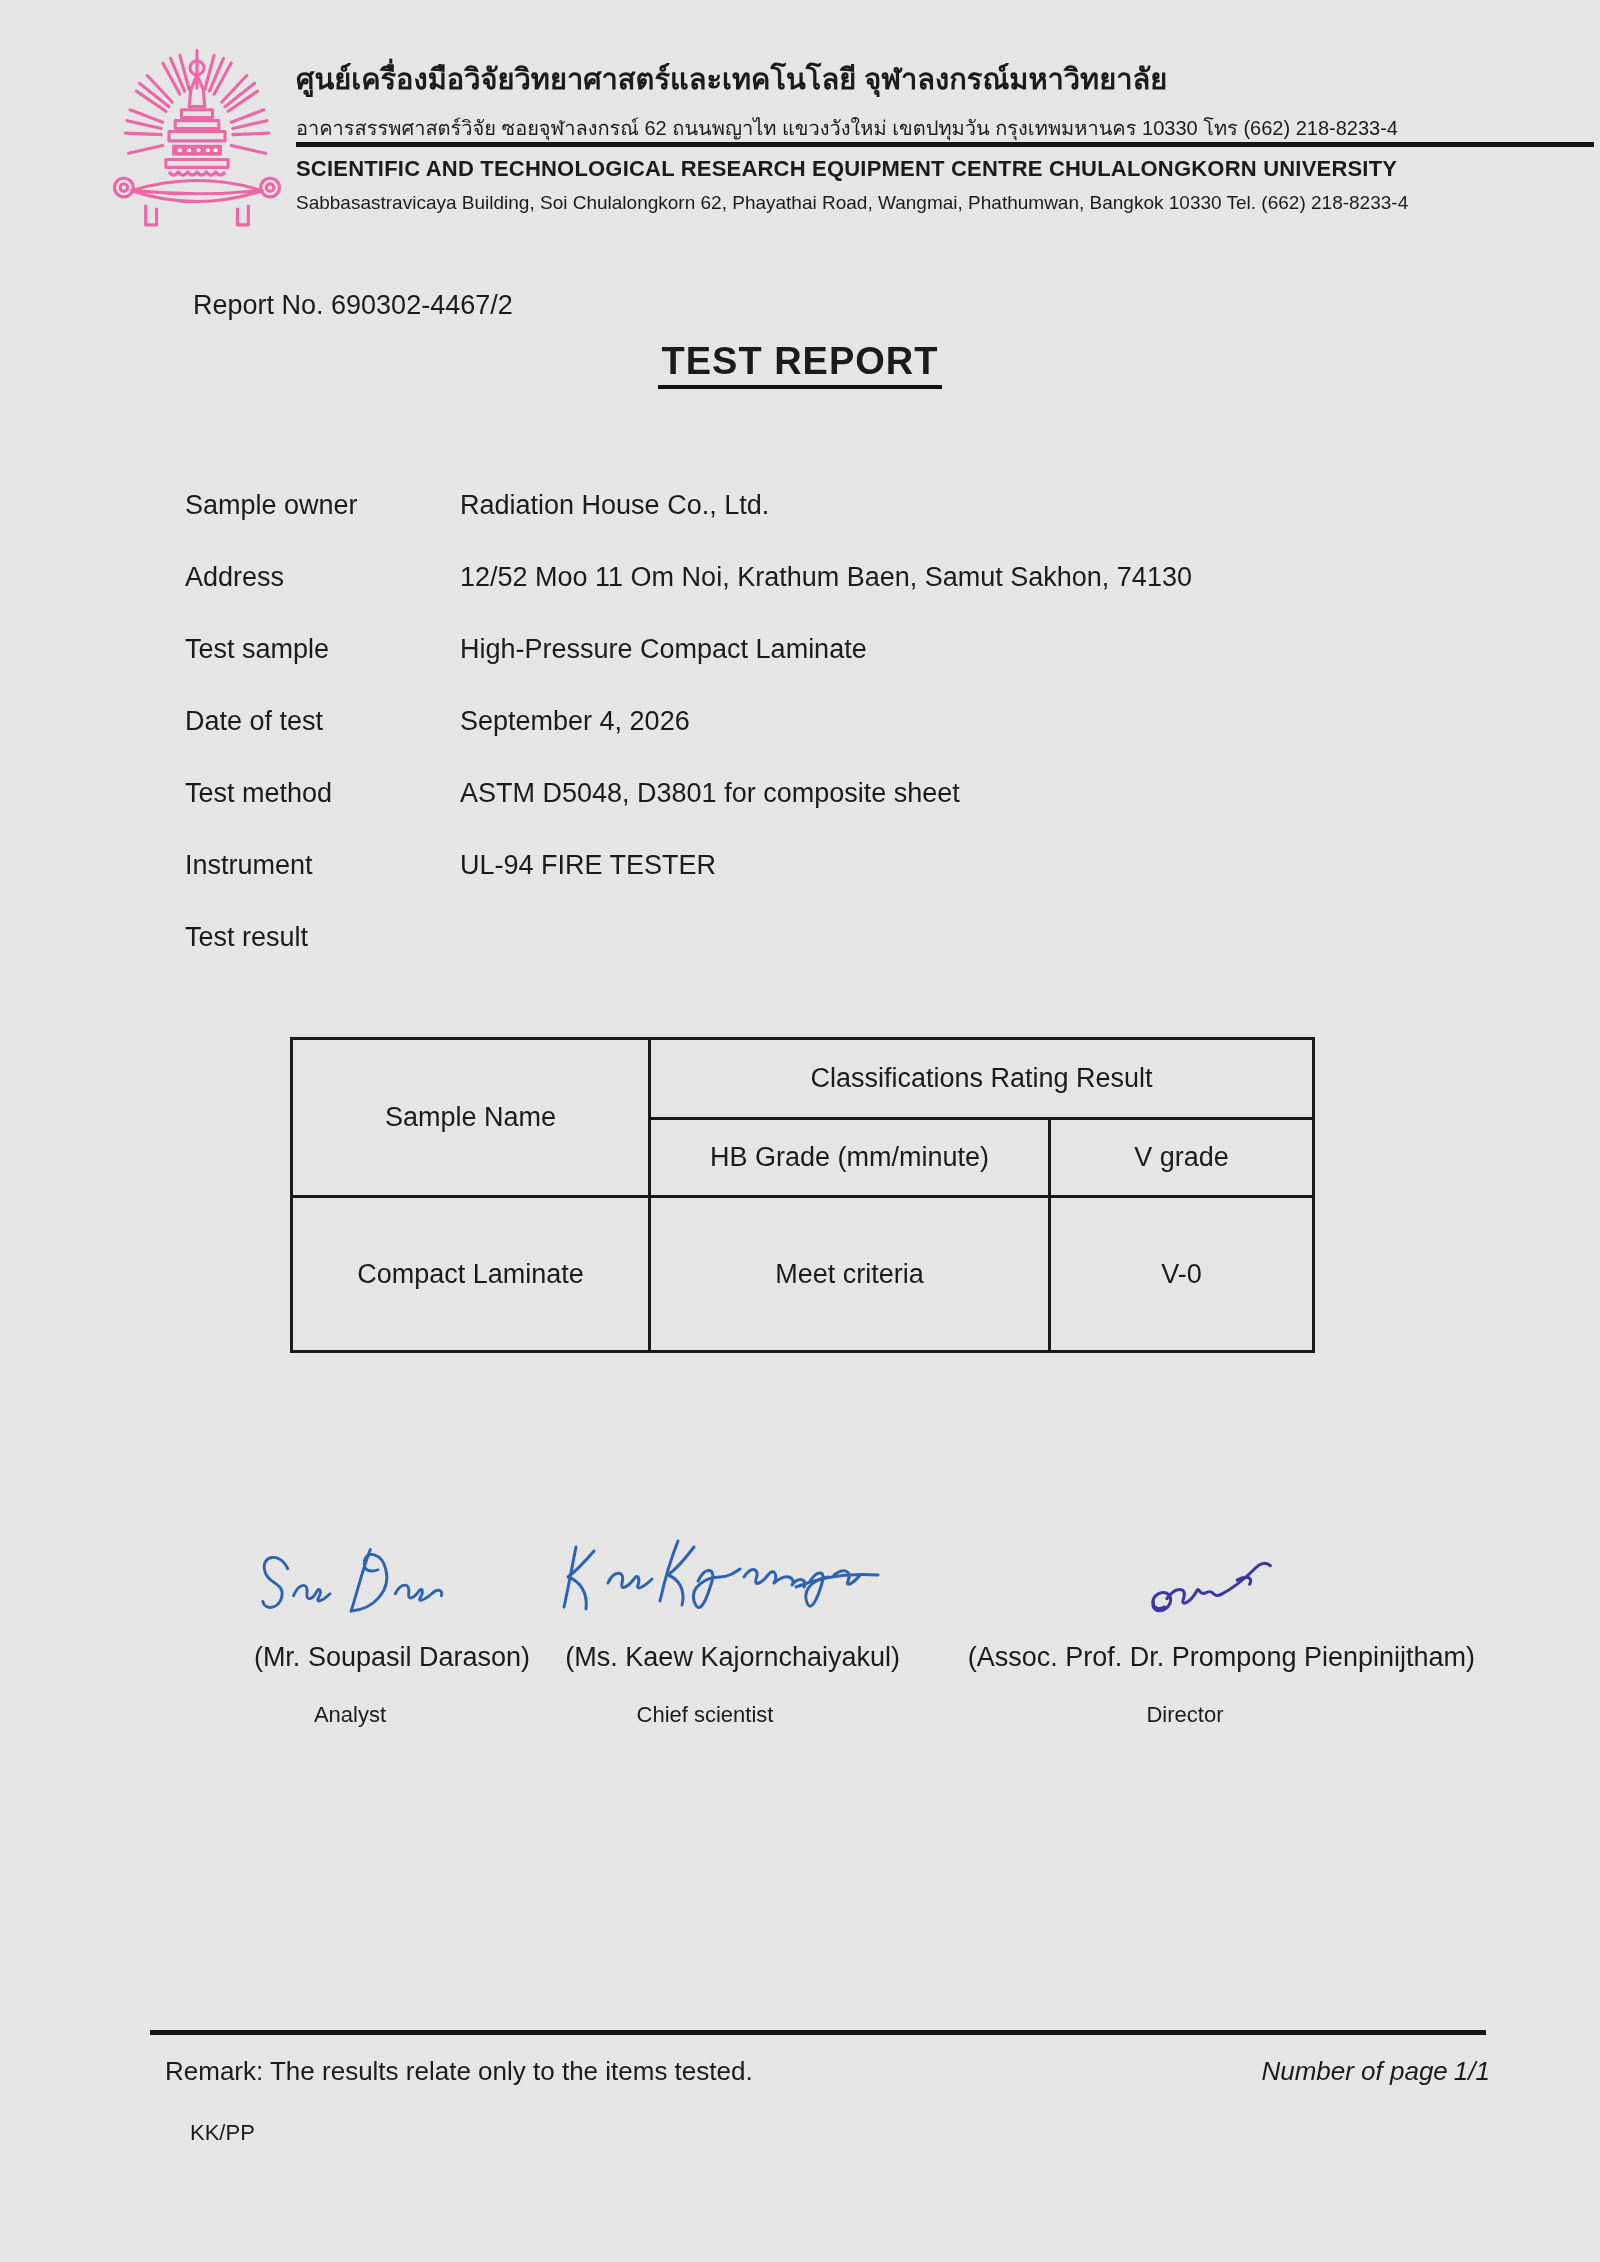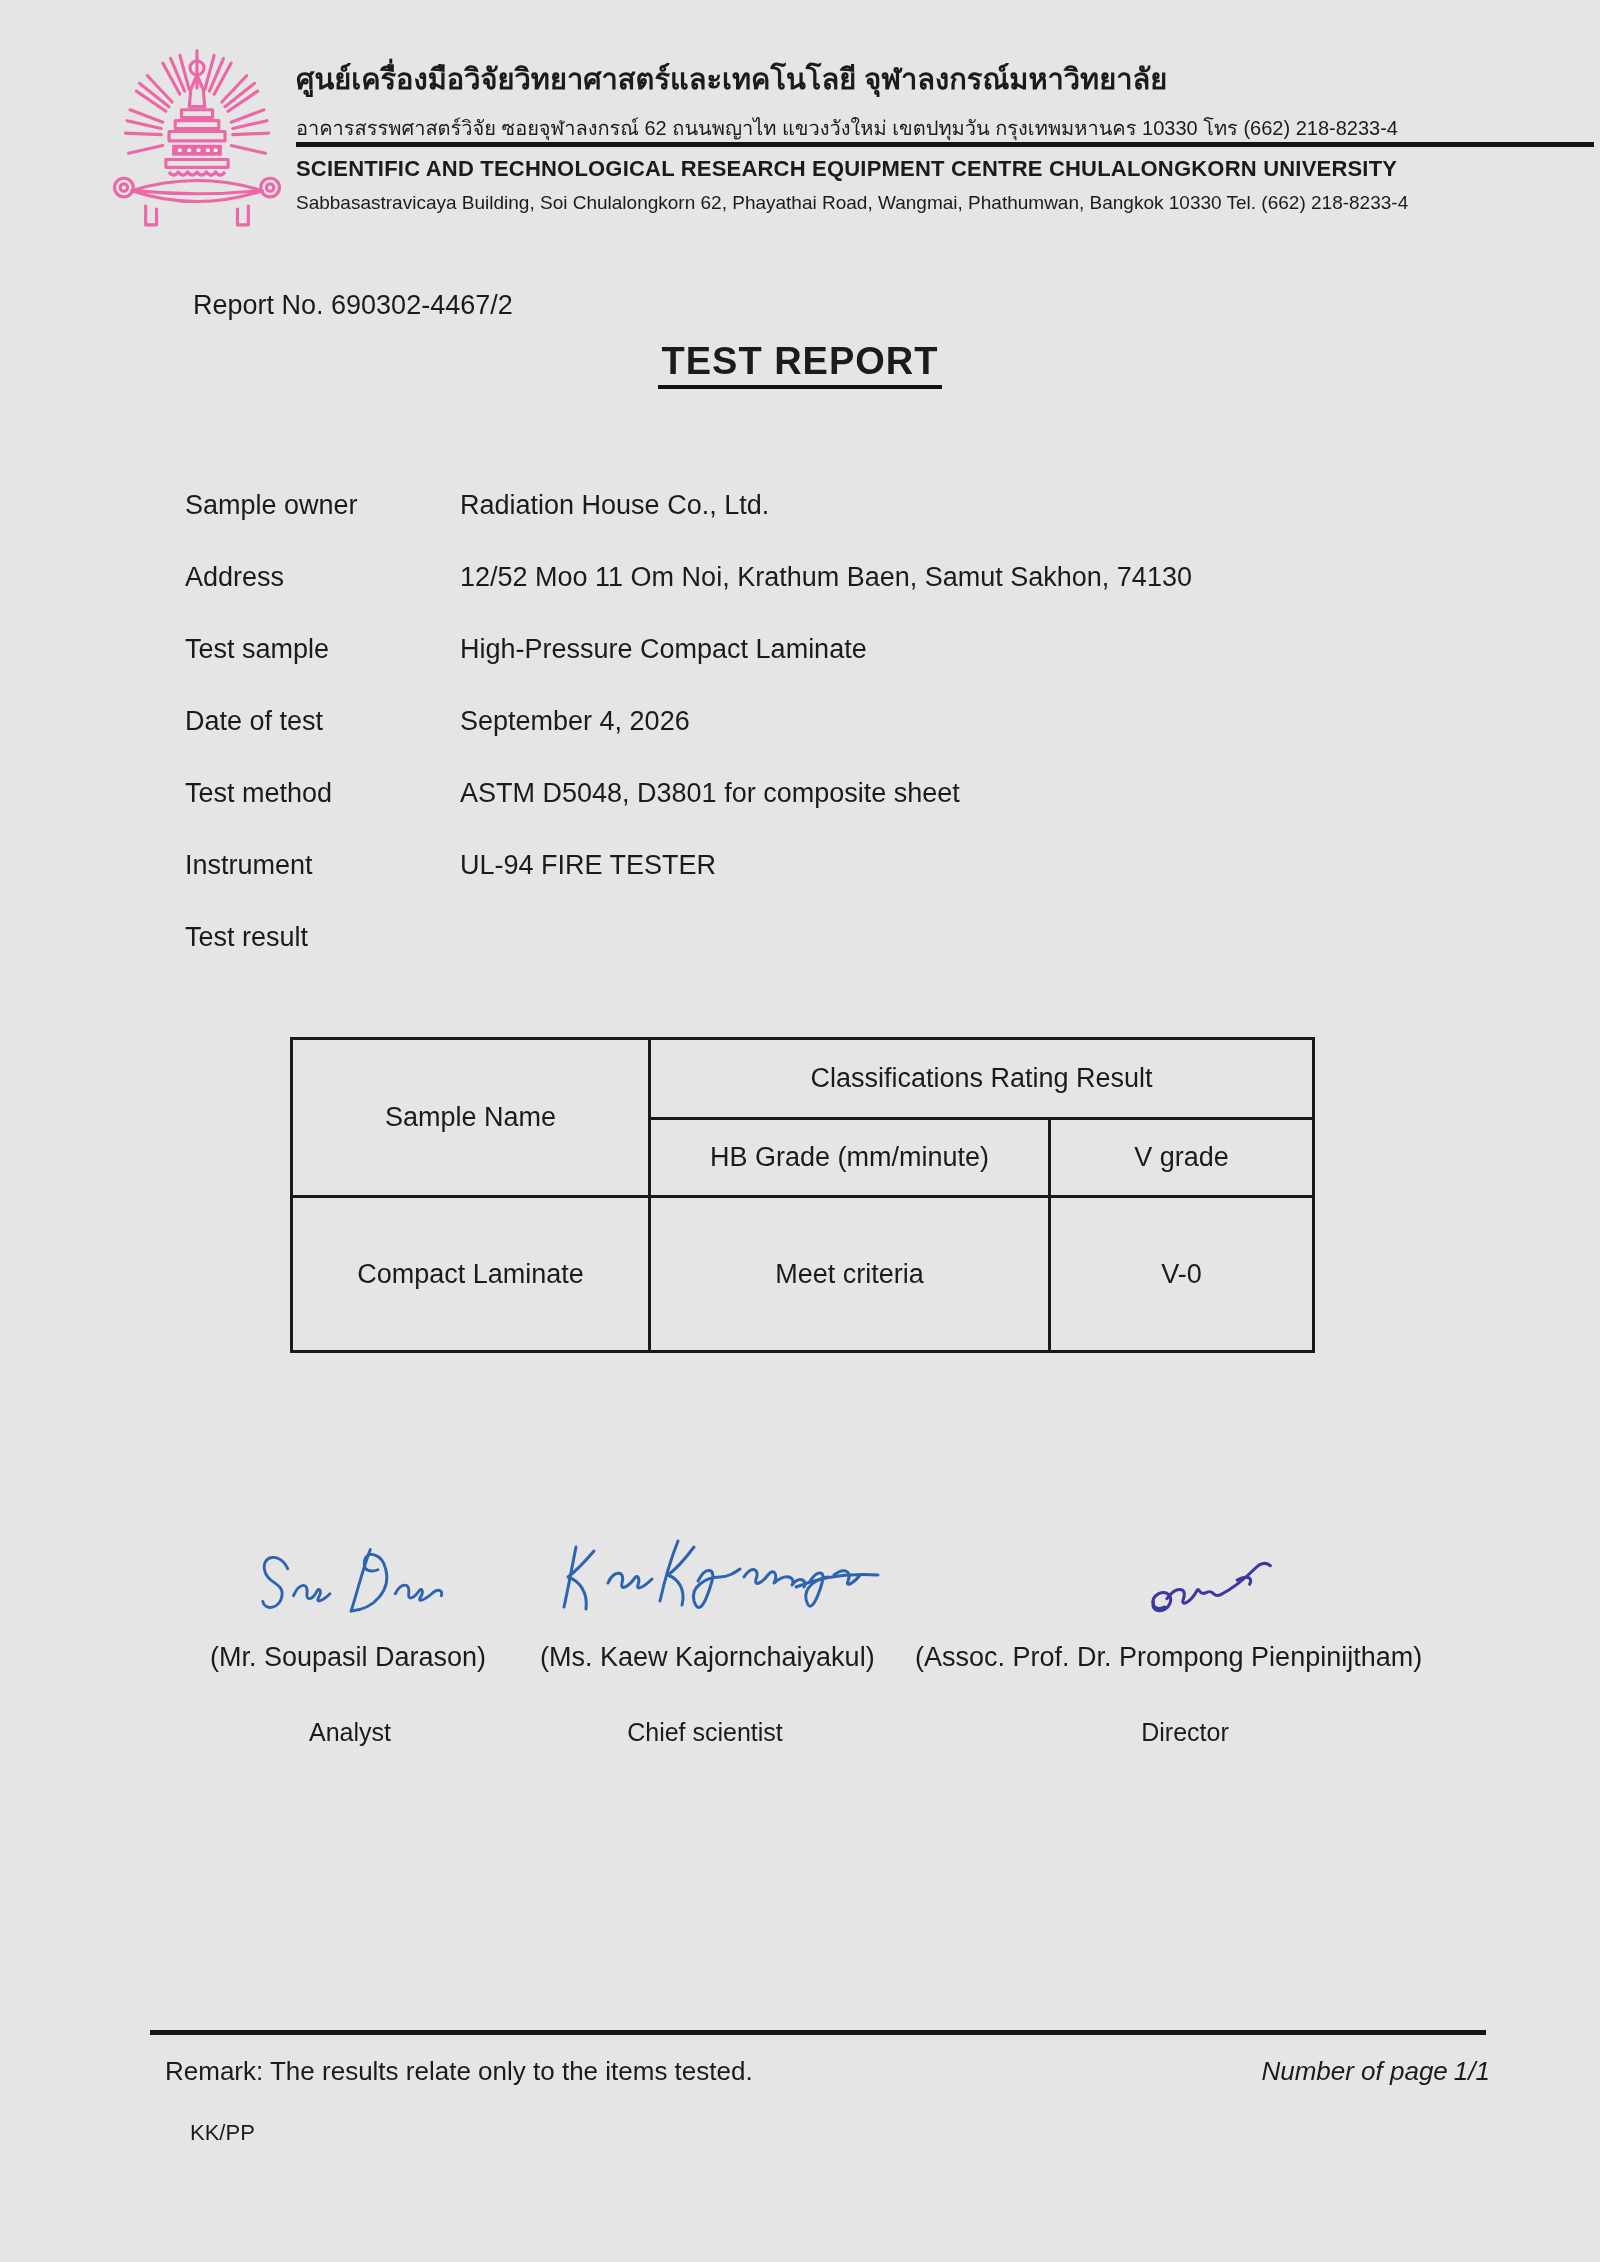--- a/index.html
+++ b/index.html
@@ -34,22 +34,22 @@
     border:3px solid #1a1a1a; text-align:center; vertical-align:middle;
     font-size:27px; padding:0;
   }
   .rt-r1 { height:80px; }
   .rt-r2 { height:78px; }
   .rt-r3 { height:155px; }
 
   
   .sig { pointer-events:none; }
   .sig path { fill:none; stroke-linecap:round; stroke-linejoin:round; }
-  .sign-name  { top:1642px; font-size:27px; text-align:left; }
-  .sign-title { top:1702px; font-size:25px; text-align:center;margin-top:16px; }
+  .sign-name  { top:1642px; font-size:27px; text-align:right; }
+  .sign-title { top:1702px; font-size:22px; text-align:center; }
 
   
   .footer-rule { left:150px; top:2030px; width:1336px; height:5px; background:#161616; }
   .remark      { left:165px; top:2056px; font-size:26px; }
   .page-num    { right:110px; top:2056px; font-size:26px;font-style:italic; }
   .page-num span { margin-left:6px; }
   .initials    { left:190px; top:2120px; font-size:22px; }
 </style>
 </head>
 <body>

